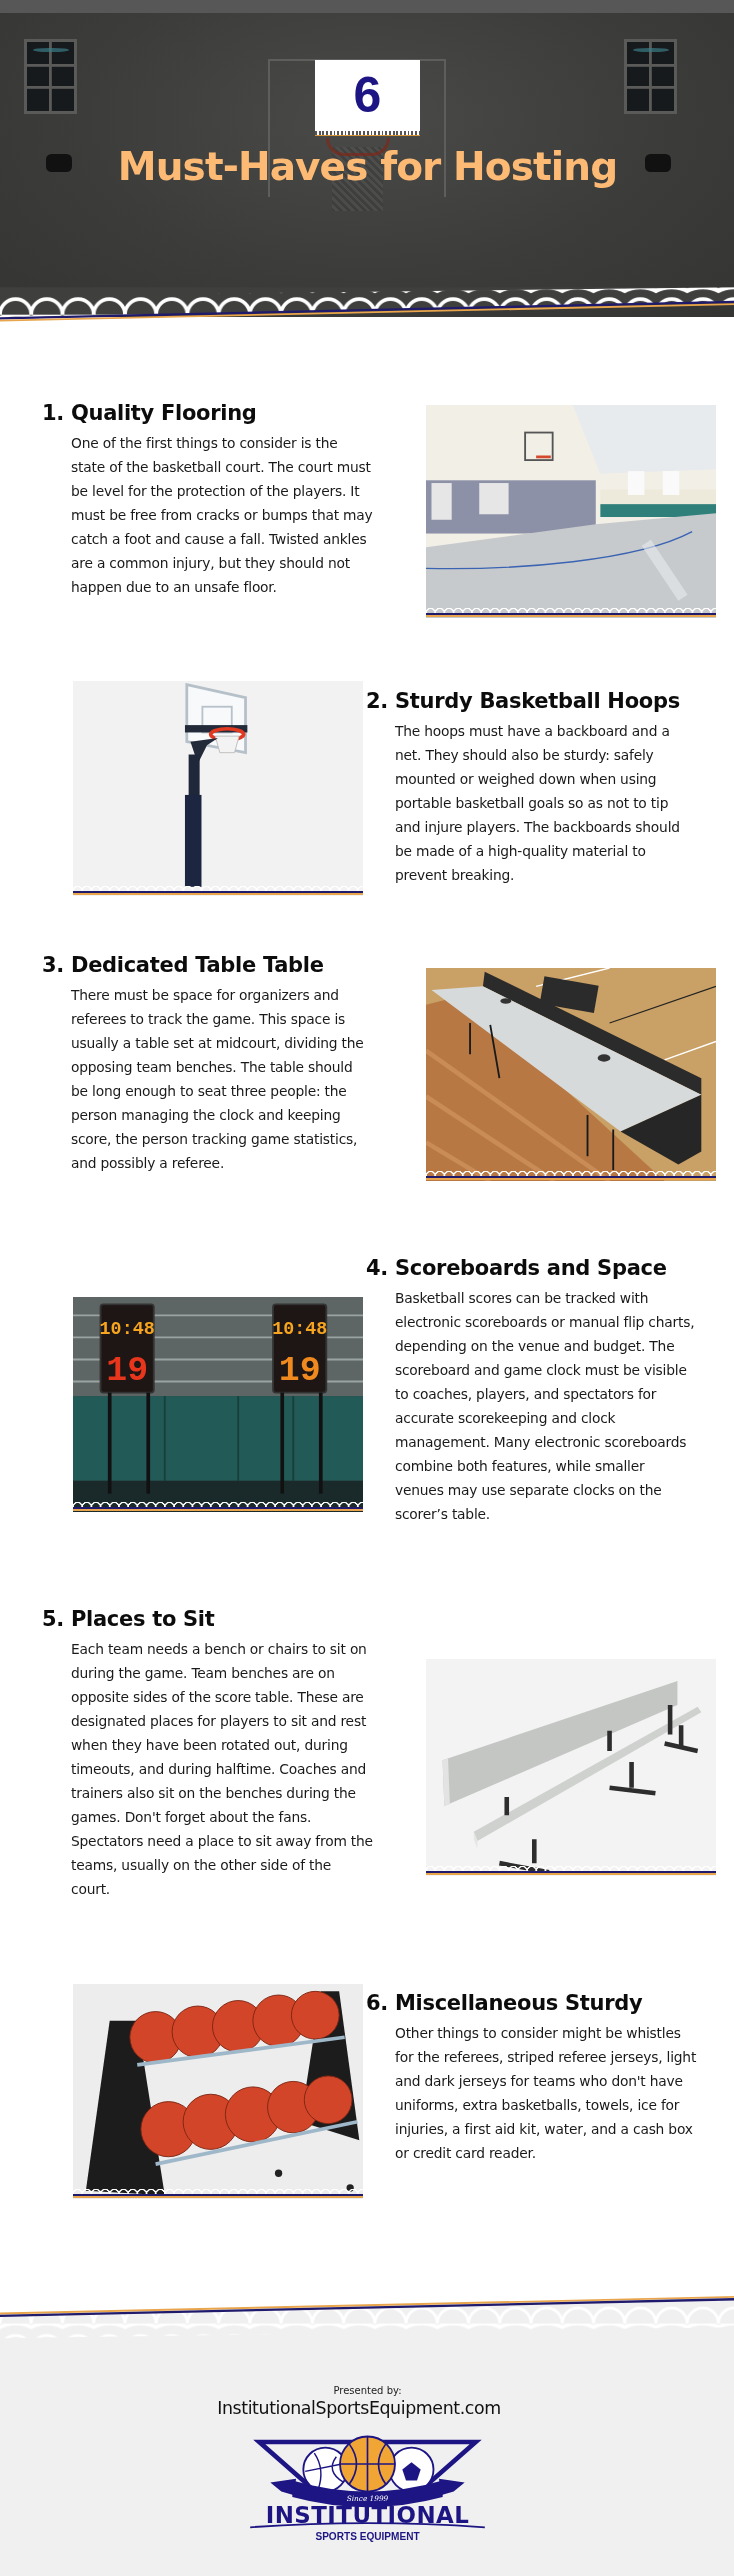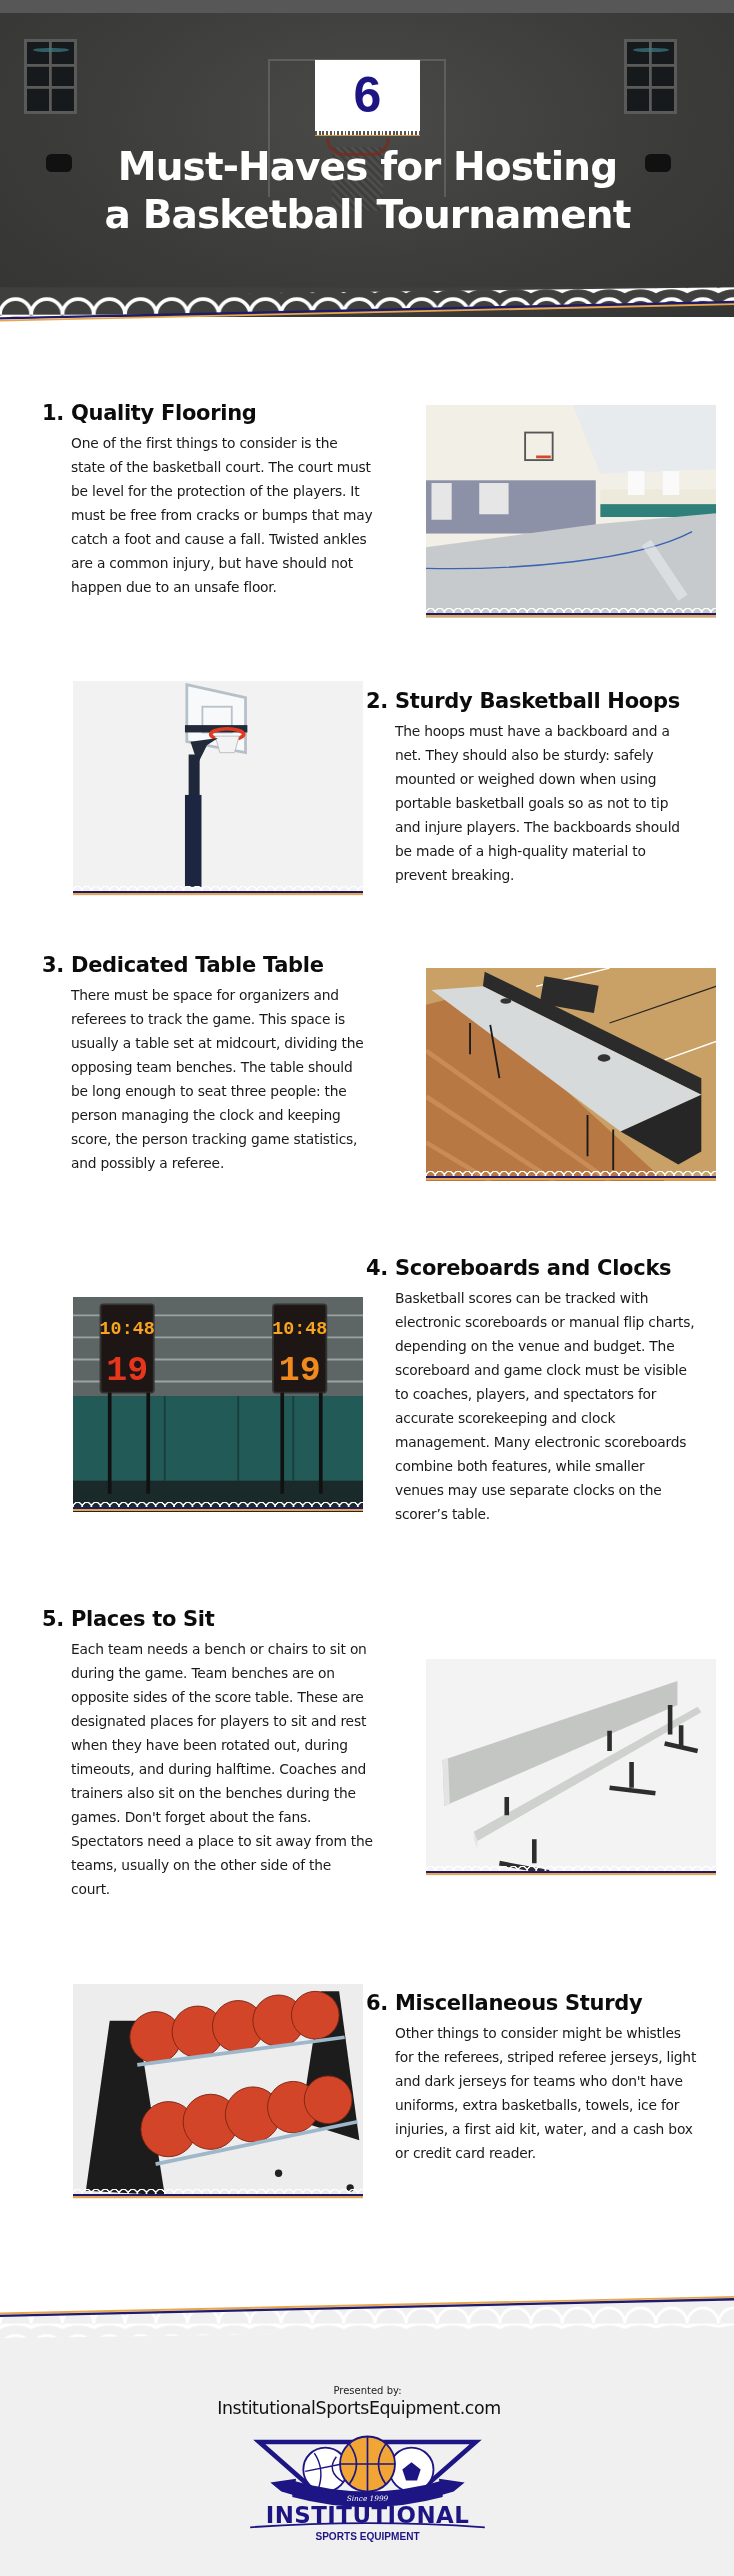--- a/index.html
+++ b/index.html
@@ -21,21 +21,21 @@
   .win.left { left:24px; } .win.right { left:624px; }
   .speaker { position:absolute; top:154px; width:26px; height:18.4px; background:#111; border-radius:5.5px; }
   .speaker.left { left:46px; } .speaker.right { left:645px; }
   .backboard { position:absolute; left:268px; top:59px; width:178px; height:138px; border:2.8px solid #5e5e5c; border-bottom:none; }
   .rim { position:absolute; left:326px; top:138px; width:64px; height:18.4px; border:3.7px solid #7a2a1c; border-top:none; border-radius:0 0 27.6px 27.6px; opacity:.75; }
   .net { position:absolute; left:332px; top:147px; width:51px; height:64px; background: repeating-linear-gradient(45deg, #3a3a3a 0 2.8px, #555 2.8px 5.5px); opacity:.5; }
   .num-badge { position:absolute; left:315px; top:60px; width:105px; height:76px; background:#fff; display:flex; align-items:center; justify-content:center; }
   .num-badge span { font-family:"Liberation Sans", sans-serif; font-weight:bold; font-size:50px; color:#1d1583; line-height:1; margin-top:-5.5px; }
   .num-badge .mini-lace { position:absolute; left:0; bottom:0; width:100%; height:5.5px;
     background: repeating-linear-gradient(90deg, #555 0 1.8px, #fff 1.8px 3.7px); border-bottom:0.9px solid #d9953a; }
-  .hero-title { position:absolute; left:0; top:143px; width:735px; text-align:center; color:#ffffff;
+  .hero-title { position:absolute; left:0; top:143px; width:735px; text-align:center; color:#fdba74;
     font-family:"DejaVu Sans", sans-serif; font-weight:bold; font-size:39px; line-height:48px; letter-spacing:-0.9px; }
 
   
   .lace { position:absolute; left:0; width:735px; height:37px; overflow:hidden; }
   .lace svg { display:block; }
 
   
   .item { position:absolute; }
   .item-head { display:flex; align-items:baseline; font-family:"DejaVu Sans", sans-serif; font-weight:bold; font-size:21px; color:#0c0c0c; letter-spacing:-0.3px; }
   .item-head .num { width:29px; flex:none; }
@@ -74,21 +74,20 @@
   <div class="speaker right"></div>
   <div class="backboard"></div>
   <div class="net"></div>
   <div class="rim"></div>
   <div class="num-badge">
     <span>6</span>
     <div class="mini-lace"></div>
   </div>
   <div class="hero-title">
     <div>Must-Haves for Hosting</div>
-    <div>a Basketball Tournament</div>
   </div>
 </div>
 
 <div class="lace" style="top:287px;height:37px;">
   <svg width="735" height="37" viewBox="0 0 800 40">
     <defs>
       <pattern id="arcs" x="0" y="0" width="34" height="30" patternUnits="userSpaceOnUse">
         <path d="M-17 30 A34 30 0 0 1 51 30" fill="none" stroke="#ffffff" stroke-width="5"></path>
         <path d="M0 30 A17 17 0 0 1 34 30" fill="none" stroke="#ffffff" stroke-width="4"></path>
       </pattern>
@@ -98,21 +97,21 @@
     <line x1="0" y1="34" x2="800" y2="16" stroke="#1f1a6b" stroke-width="2.5"></line>
     <line x1="0" y1="36.5" x2="800" y2="18.5" stroke="#e8a54b" stroke-width="2"></line>
   </svg>
 </div>
 
 <div class="item" style="left:42px;top:401px;width:331px;">
   <div class="item-head">
     <span class="num">1.</span>
     <span>Quality Flooring</span>
   </div>
-  <div class="item-body">One of the first things to consider is the state of the basketball court. The court must be level for the protection of the players. It must be free from cracks or bumps that may catch a foot and cause a fall. Twisted ankles are a common injury, but have should not happen due to an unsafe floor.</div>
+  <div class="item-body">One of the first things to consider is the state of the basketball court. The court must be level for the protection of the players. It must be free from cracks or bumps that may catch a foot and cause a fall. Twisted ankles are a common injury, but they should not happen due to an unsafe floor.</div>
 </div>
 <div class="photo" style="left:397px;top:405px;height:213px;">
   <svg class="pic" viewBox="0 0 316 232" preserveAspectRatio="none">
     <rect width="316" height="232" fill="#f2efe6"></rect>
     <polygon points="160,0 316,0 316,70 190,75" fill="#e8ebee"></polygon>
     <rect x="0" y="82" width="185" height="58" fill="#8d91a7"></rect>
     <rect x="190" y="92" width="126" height="28" fill="#eeeadb"></rect>
     <rect x="190" y="108" width="126" height="14" fill="#2f7f7a"></rect>
     <rect x="6" y="85" width="22" height="40" fill="#e6e6e6"></rect>
     <rect x="58" y="85" width="32" height="34" fill="#e6e6e6"></rect>
@@ -208,21 +207,21 @@
   </svg>
   <div class="trim">
       <div class="lace-strip"></div>
       <div class="line-navy"></div>
       <div class="line-gold"></div>
     </div>
 </div>
 <div class="item" style="left:366px;top:1256px;width:331px;">
   <div class="item-head">
     <span class="num">4.</span>
-    <span>Scoreboards and Clocks</span>
+    <span>Scoreboards and Space</span>
   </div>
   <div class="item-body">Basketball scores can be tracked with electronic scoreboards or manual flip charts, depending on the venue and budget. The scoreboard and game clock must be visible to coaches, players, and spectators for accurate scorekeeping and clock management. Many electronic scoreboards combine both features, while smaller venues may use separate clocks on the scorer’s table.</div>
 </div>
 
 <div class="item" style="left:42px;top:1607px;width:331px;">
   <div class="item-head">
     <span class="num">5.</span>
     <span>Places to Sit</span>
   </div>
   <div class="item-body">Each team needs a bench or chairs to sit on during the game. Team benches are on opposite sides of the score table. These are designated places for players to sit and rest when they have been rotated out, during timeouts, and during halftime. Coaches and trainers also sit on the benches during the games. Don't forget about the fans. Spectators need a place to sit away from the teams, usually on the other side of the court.</div>

